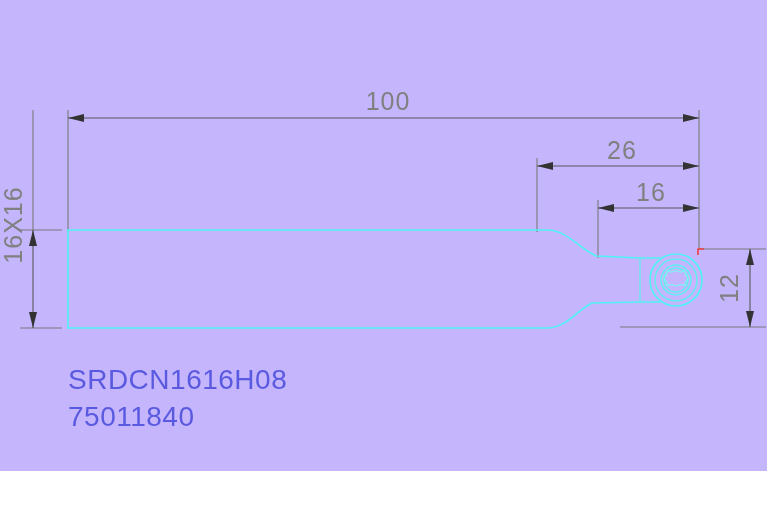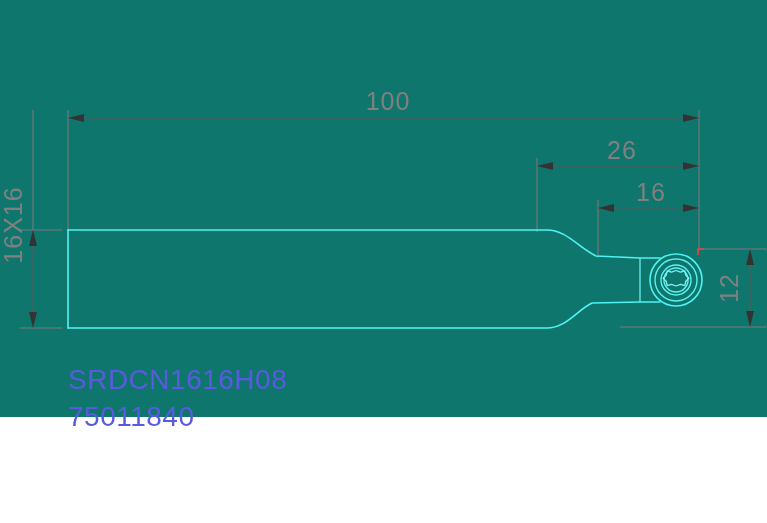--- a/index.html
+++ b/index.html
@@ -9,22 +9,22 @@
   }
   body {
     width: 767px;
     height: 523px;
     overflow: hidden;
     font-family: "Liberation Sans", sans-serif;
   }
   #drawing-canvas {
     position: relative;
     width: 767px;
-    height: 417px;
-    background: #0f766e;
+    height: 471px;
+    background: #c4b5fd;
   }
   #cad-svg {
     display: block;
     width: 767px;
     height: 523px;
   }
   .dim-text {
     font-family: "Liberation Sans", sans-serif;
     font-size: 25px;
     fill: #808080;

